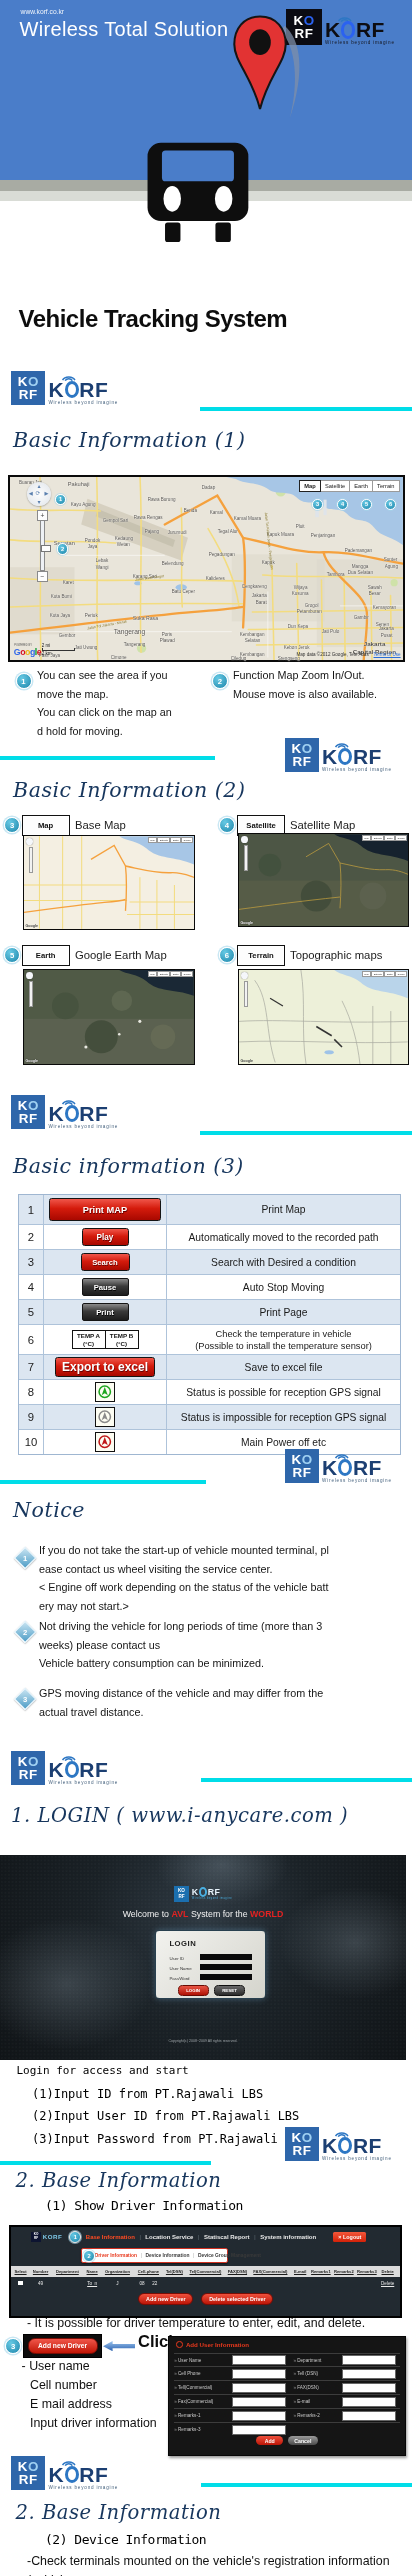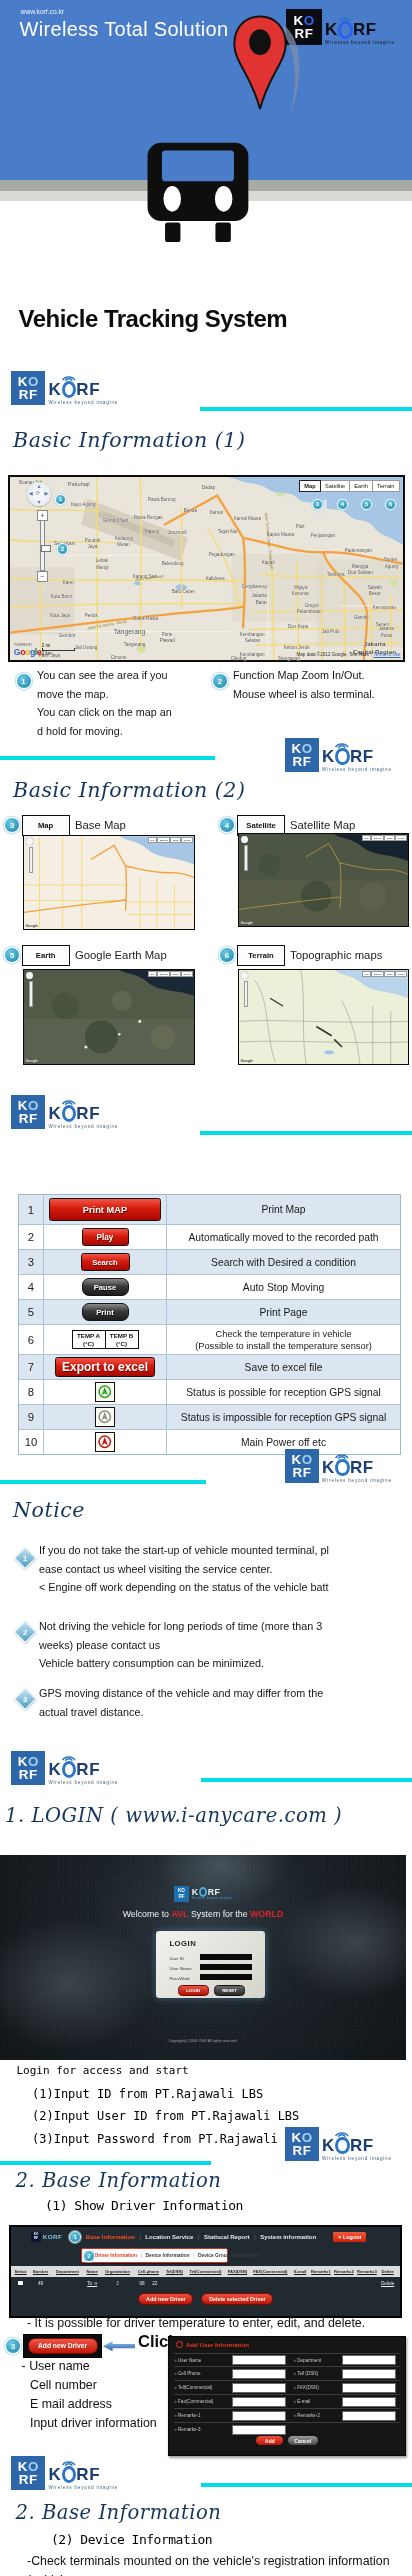--- a/index.html
+++ b/index.html
@@ -11,21 +11,21 @@
   .stripe1{left:0;top:180px;width:412px;height:10.8px;background:#a8aba3;}
   .stripe2{left:0;top:191px;width:412px;height:9.8px;background:#d9dcd6;}
   .banner-url{left:20.6px;top:8.2px;color:#f2f6fb;font-size:6.7px;}
   .banner-title{left:19.6px;top:17.5px;color:#fff;font-size:20px;letter-spacing:0.3px;}
   
   .korf{position:absolute;display:flex;align-items:flex-end;gap:3.1px;}
   .korf .ksq{width:34px;height:34px;display:flex;flex-direction:column;align-items:center;justify-content:center;
       font-weight:bold;font-size:13.4px;line-height:13px;letter-spacing:0.5px;color:#fff;font-family:"Liberation Sans",sans-serif;}
   .korf .ksq b{font-style:normal;}
   .korf .kright{display:flex;flex-direction:column;align-items:flex-start;}
-  .korf .kbrand{font-weight:bold;font-size:17px;line-height:18.5px;display:flex;align-items:center;letter-spacing:0.5px;}
+  .korf .kbrand{font-weight:bold;font-size:21px;line-height:18.5px;display:flex;align-items:center;letter-spacing:0.5px;}
   .korf .kdot{display:inline-block;width:8.2px;height:11.3px;border-radius:50%;margin:0 0.5px;}
   .korf .ktag{font-size:4.6px;letter-spacing:0.8px;margin-top:1px;}
   .korf .arcs{margin-left:11.3px;margin-bottom:-1px;}
   .korf.dark .ksq{background:#0b0b12;border:1px solid #0b0b12;}
   .korf.dark .ksq b{color:#2b62f0;}
   .korf.dark .kbrand{color:#0d0d12;}
   .korf.dark .kdot{border:3.1px solid #2b62f0;}
   .korf.dark .ktag{color:#15151c;}
   .korf.blue .ksq{background:#2e66aa;}
   .korf.blue .ksq b{color:#9fd0f2;}
@@ -90,21 +90,21 @@
   .b3row{display:flex;border-bottom:0.5px solid #aec3da;}
   .b3row:last-child{border-bottom:none;}
   .b3row.alt{background:#dce6f1;}
   .b3no{flex:0 0 24px;border-right:0.5px solid #aec3da;display:flex;align-items:center;justify-content:center;
      font-size:11.3px;color:#222;}
   .b3ctl{flex:0 0 122px;border-right:0.5px solid #aec3da;display:flex;align-items:center;justify-content:center;}
   .b3desc{flex:1;display:flex;flex-direction:column;align-items:center;justify-content:center;
      font-size:10.3px;color:#1a1a1a;text-align:center;line-height:13px;}
   .btn-red{background:linear-gradient(#f0564a,#d41b0c 45%,#a80800);border:1.5px solid #141414;border-radius:2.6px;
      color:#fff;font-weight:bold;text-shadow:0.5px 0.5px 0.5px #600;display:flex;align-items:center;justify-content:center;}
-  .btn-dark{background:linear-gradient(#8a8a8a,#3a3a3a 45%,#1c1c1c);border:1.5px solid #141414;border-radius:7px;
+  .btn-dark{background:linear-gradient(#8a8a8a,#3a3a3a 45%,#1c1c1c);border:1.5px solid #141414;border-radius:2px;
      color:#fff;font-weight:bold;text-shadow:0.5px 0.5px 0.5px #000;display:flex;align-items:center;justify-content:center;}
   .tempbox{display:flex;background:#fff;border:1.5px solid #111;}
   .tempcell{width:32px;padding:1px 0;text-align:center;font-weight:bold;font-size:6.2px;line-height:7.2px;}
   .tempcell+.tempcell{border-left:1px solid #111;}
   .gpsbox{width:18.5px;height:18.5px;background:#fdfdf2;border:1px solid #111;display:flex;align-items:center;justify-content:center;}
   
   .loginshot{left:0;top:1855px;width:406px;height:205px;background:
      radial-gradient(circle at 50% 30%, #2e3942 0%, #1a2126 45%, #101417 100%);overflow:hidden;}
   .dotworld{position:absolute;inset:0;background-image:radial-gradient(rgba(255,255,255,.10) 0.5px, transparent 0.7px);
      background-size:3.6px 3.6px;opacity:.8;}
@@ -394,21 +394,21 @@
   <div class="badge" style="left:15.5px;top:673px">1</div>
   <div class="body21" style="left:37px;top:666px">
     <div>You can see the area if you</div>
       <div>move the map.</div>
     <div>You can click on the map an</div>
       <div>d hold for moving.</div>
   </div>
   <div class="badge" style="left:212px;top:673px">2</div>
   <div class="body21" style="left:233px;top:666px">
     <div>Function Map Zoom In/Out.</div>
-      <div>Mouse wheel is also terminal.</div>
+      <div>Mouse move is also available.</div>
   </div>
 
   <div class="cyan" style="left:0;top:756px;width:215px"></div>
   <div class="korf blue" style="left:285px;top:738px">
       <div class="ksq">
         <span>K<b>O</b></span>
         <span>RF</span>
       </div>
       <div class="kright">
         <svg class="arcs" width="17.5" height="7.2" viewBox="0 0 34 14">
@@ -554,20 +554,21 @@
       <div class="kright">
         <svg class="arcs" width="17.5" height="7.2" viewBox="0 0 34 14">
           <path d="M5 12 C9 4 25 4 29 12" fill="none" stroke="#2d77c4" stroke-width="3"></path>
           <path d="M10 13 C13 8 21 8 24 13" fill="none" stroke="#2d77c4" stroke-width="3"></path>
         </svg>
         <div class="kbrand">K<span class="kdot"></span>RF</div>
         <div class="ktag">Wireless beyond imagine</div>
       </div>
     </div>
   <div class="cyan" style="left:200px;top:1131px;width:212px"></div>
+  <div class="h-script" style="left:13px;top:1154px">Basic information (3)</div>
 
   <div class="b3table">
     <div class="b3row alt" style="height:29px">
       <div class="b3no">1</div>
       <div class="b3ctl">
           <div class="btn-red" style="width:110px;height:20.6px;font-size:9.3px">Print MAP</div>
         </div>
       <div class="b3desc">
           <span>Print Map</span>
         </div>
@@ -691,20 +692,21 @@
   <div class="cyan" style="left:0;top:1480px;width:206px"></div>
   <div class="h-script" style="left:13px;top:1498px">Notice</div>
 
   <div class="diamond" style="left:16.5px;top:1550px">
       <span>1</span>
     </div>
   <div class="body21" style="left:39px;top:1541px">
     <div>If you do not take the start-up of vehicle mounted terminal, pl</div>
       <div>ease contact us wheel visiting the service center.</div>
     <div>&lt; Engine off work depending on the status of the vehicle batt</div>
+      <div>ery may not start.&gt;</div>
   </div>
   <div class="diamond" style="left:16.5px;top:1624px">
       <span>2</span>
     </div>
   <div class="body21" style="left:39px;top:1617px">
     <div>Not driving the vehicle for long periods of time (more than 3</div>
       <div>weeks) please contact us</div>
       <div>Vehicle battery consumption can be minimized.</div>
   </div>
   <div class="diamond" style="left:16.5px;top:1691px">
@@ -723,21 +725,21 @@
       <div class="kright">
         <svg class="arcs" width="17.5" height="7.2" viewBox="0 0 34 14">
           <path d="M5 12 C9 4 25 4 29 12" fill="none" stroke="#2d77c4" stroke-width="3"></path>
           <path d="M10 13 C13 8 21 8 24 13" fill="none" stroke="#2d77c4" stroke-width="3"></path>
         </svg>
         <div class="kbrand">K<span class="kdot"></span>RF</div>
         <div class="ktag">Wireless beyond imagine</div>
       </div>
     </div>
   <div class="cyan" style="left:201px;top:1778px;width:211px"></div>
-  <div class="h-script" style="left:5px;top:1804px;font-size:19.6px">1. LOGIN ( www.i-anycare.com )</div>
+  <div class="h-script" style="left:11px;top:1804px;font-size:19.6px">1. LOGIN ( www.i-anycare.com )</div>
 
   <div class="abs loginshot">
     <div class="dotworld"></div>
     <div class="dotblob" style="left:-20.6px;top:62px;width:175px;height:134px"></div>
     <div class="dotblob" style="left:278px;top:31px;width:155px;height:113px"></div>
     <div class="dotblob" style="left:155px;top:-31px;width:134px;height:82px"></div>
 
     <div class="abs" style="left:0;top:31px;width:100%;display:flex;align-items:center;justify-content:center;gap:2.6px">
       <div style="width:15.5px;height:15.5px;background:#1b6faf;color:#fff;font-size:4.6px;line-height:5.7px;font-weight:bold;display:flex;flex-direction:column;align-items:center;justify-content:center">
         <span>KO</span>
@@ -929,20 +931,20 @@
         <svg class="arcs" width="17.5" height="7.2" viewBox="0 0 34 14">
           <path d="M5 12 C9 4 25 4 29 12" fill="none" stroke="#2d77c4" stroke-width="3"></path>
           <path d="M10 13 C13 8 21 8 24 13" fill="none" stroke="#2d77c4" stroke-width="3"></path>
         </svg>
         <div class="kbrand">K<span class="kdot"></span>RF</div>
         <div class="ktag">Wireless beyond imagine</div>
       </div>
     </div>
   <div class="cyan" style="left:201px;top:2483px;width:211px"></div>
   <div class="h-script" style="left:15.5px;top:2501px;font-size:19.6px">2. Base Information</div>
-  <div class="h-mono" style="left:51px;top:2532px">(2) Device Information</div>
+  <div class="h-mono" style="left:45px;top:2532px">(2) Device Information</div>
 
   <div class="body24" style="left:27px;top:2552px;line-height:19px">
     <div>-Check terminals mounted on the vehicle's registration information (vehicl</div>
   </div>
 
 </div>
 
 
 </body></html>

